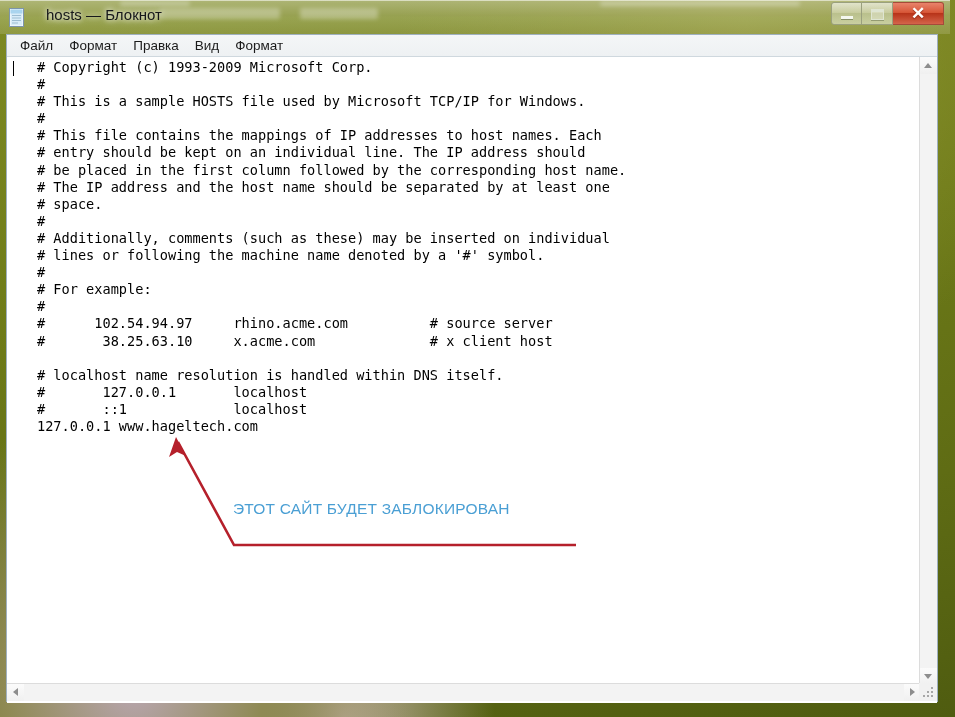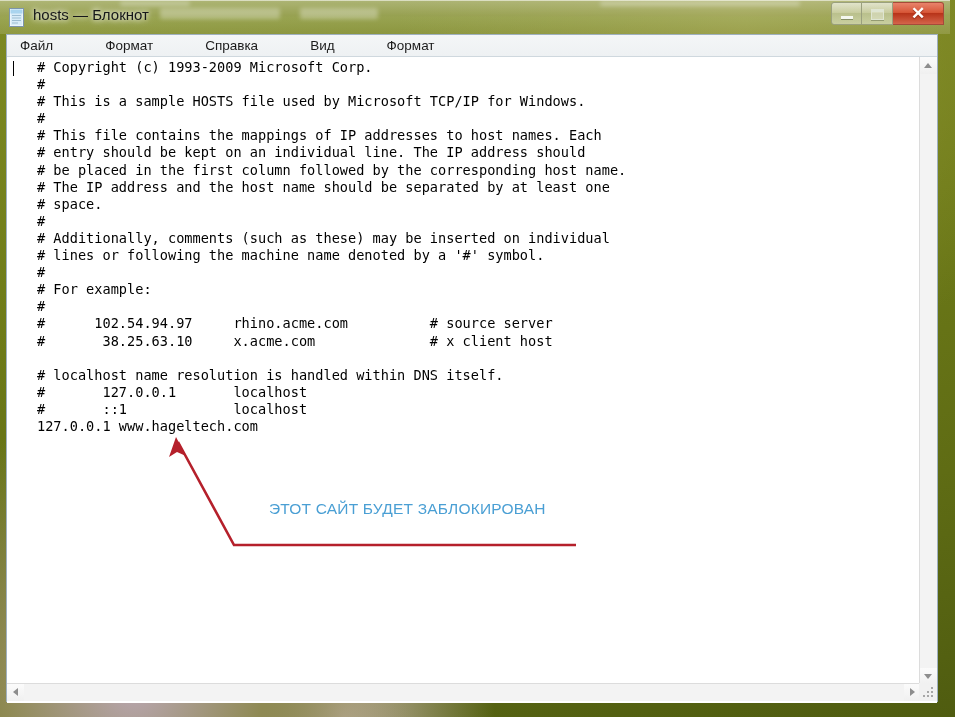--- a/index.html
+++ b/index.html
@@ -61,21 +61,21 @@
 
   #app-icon {
     position: absolute;
     left: 8px;
     top: 8px;
     width: 17px;
     height: 19px;
   }
   #title-text {
     position: absolute;
-    left: 33px;
+    left: 46px;
     top: 6px;
     font-size: 15px;
     color: #16181a;
     white-space: nowrap;
     text-shadow: 0 0 5px rgba(255,255,255,0.95), 0 0 9px rgba(255,255,255,0.8);
   }
 
   
   #wincontrols {
     position: absolute;
@@ -149,21 +149,20 @@
     position: absolute;
     left: 0; top: 0;
     width: 100%;
     height: 22px;
     background: linear-gradient(180deg, #f4f6f7 0%, #eef1f3 100%);
     border-bottom: 1px solid #cfd8de;
     box-sizing: border-box;
     display: flex;
     align-items: center;
     padding-left: 5px;
-    gap: 36px;
   }
   .menuitem {
     font-size: 13.5px;
     color: #1b1b1b;
     padding: 1px 8px 2px 8px;
     white-space: nowrap;
   }
 
   
   #textarea-wrap {
@@ -250,21 +249,20 @@
     pointer-events: none;
   }
   #caption {
     position: absolute;
     left: 233px;
     top: 500px;
     font-size: 15.5px;
     color: #4a9fd4;
     white-space: nowrap;
     letter-spacing: 0.2px;
-    margin-left: 36px;
   }
 </style>
 </head>
 <body>
 
 <div id="desktop"></div>
 
 <div id="window">
 
   <div id="titlebar">
@@ -296,21 +294,21 @@
         <div class="glyph-close">✕</div>
       </div>
     </div>
   </div>
 
   <div id="client">
 
     <div id="menubar">
       <div class="menuitem">Файл</div>
       <div class="menuitem">Формат</div>
-      <div class="menuitem">Справка</div>
+      <div class="menuitem">Правка</div>
       <div class="menuitem">Вид</div>
       <div class="menuitem">Формат</div>
     </div>
 
     <div id="textarea-wrap">
       <div id="caret"></div>
       <div id="textcontent"># Copyright (c) 1993-2009 Microsoft Corp.
 #
 # This is a sample HOSTS file used by Microsoft TCP/IP for Windows.
 #

